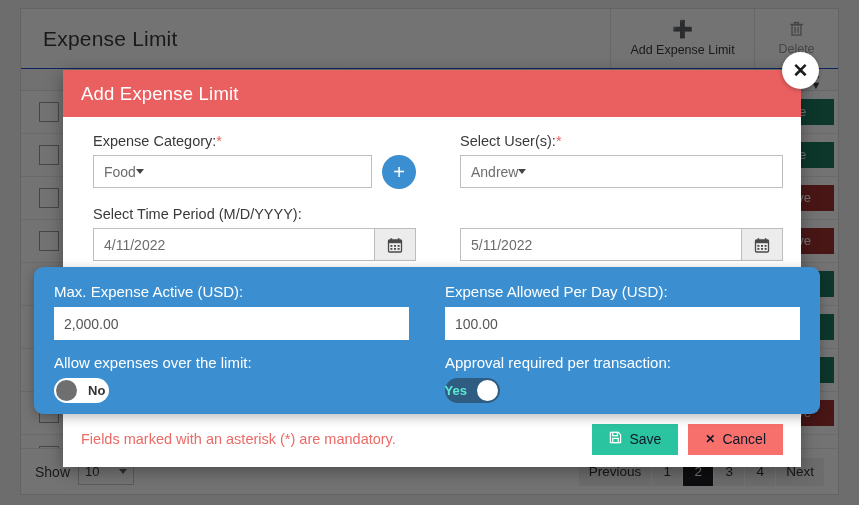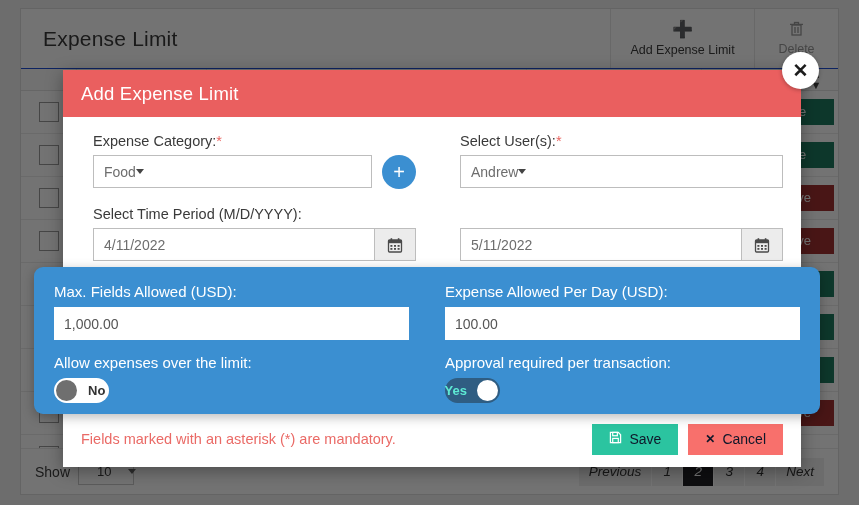--- a/index.html
+++ b/index.html
@@ -64,28 +64,28 @@
   
   .tbl-foot {
     position: absolute; left: 0; right: 0; bottom: 0; height: 46px;
     display: flex; align-items: center; padding: 0 14px; background: #fff;
     border-top: 1px solid #ececec;
   }
   .show-lbl { font-size: 14px; color: #3c3c3c; margin-right: 8px; }
   .show-sel {
     width: 56px; height: 27px; border: 1px solid #c9c9c9; background: #fff;
     font-size: 13px; color: #3c3c3c; display: flex; align-items: center;
-    justify-content: space-between; padding: 0 18px; gap: 16px;
+    justify-content: space-between; padding: 0 6px; gap: 16px;
   }
   .caret { width: 0; height: 0; border-left: 4px solid transparent; border-right: 4px solid transparent; border-top: 5px solid #666; }
   .pager { margin-left: auto; display: flex; align-items: center; }
   .pg {
     min-width: 30px; height: 28px; padding: 0 10px; margin-left: 1px;
     display: flex; align-items: center; justify-content: center;
-    background: #efefef; color: #333; font-size: 13.5px; font-style: italic;
+    background: #efefef; color: #333; font-size: 13.5px;
   }
   .pg.active { background: #1f1f24; color: #fff; }
 
   
   .dimmer { position: absolute; inset: 0; background: rgba(0,0,0,0.55); }
 
   
   .modal {
     position: absolute; left: 63px; top: 70px; width: 738px; height: 397px;
     background: #ffffff; box-shadow: 0 4px 16px rgba(0,0,0,.35);
@@ -415,22 +415,22 @@
         <button class="btn cancel">
           <span style="font-size:12px;font-weight:bold">✕</span>
           <span>Cancel</span>
         </button>
       </div>
     </div>
   </div>
 
   <div class="bluebox">
     <div class="bcol">
-      <label class="blabel">Max. Fields Allowed (USD):</label>
-      <div class="binp">1,000.00</div>
+      <label class="blabel">Max. Expense Active (USD):</label>
+      <div class="binp">2,000.00</div>
       <label class="blabel">Allow expenses over the limit:</label>
       <div class="toggle off">
         <span class="knob"></span>
         <span>No</span>
       </div>
     </div>
     <div class="bcol">
       <label class="blabel">Expense Allowed Per Day (USD):</label>
       <div class="binp">100.00</div>
       <label class="blabel">Approval required per transaction:</label>

